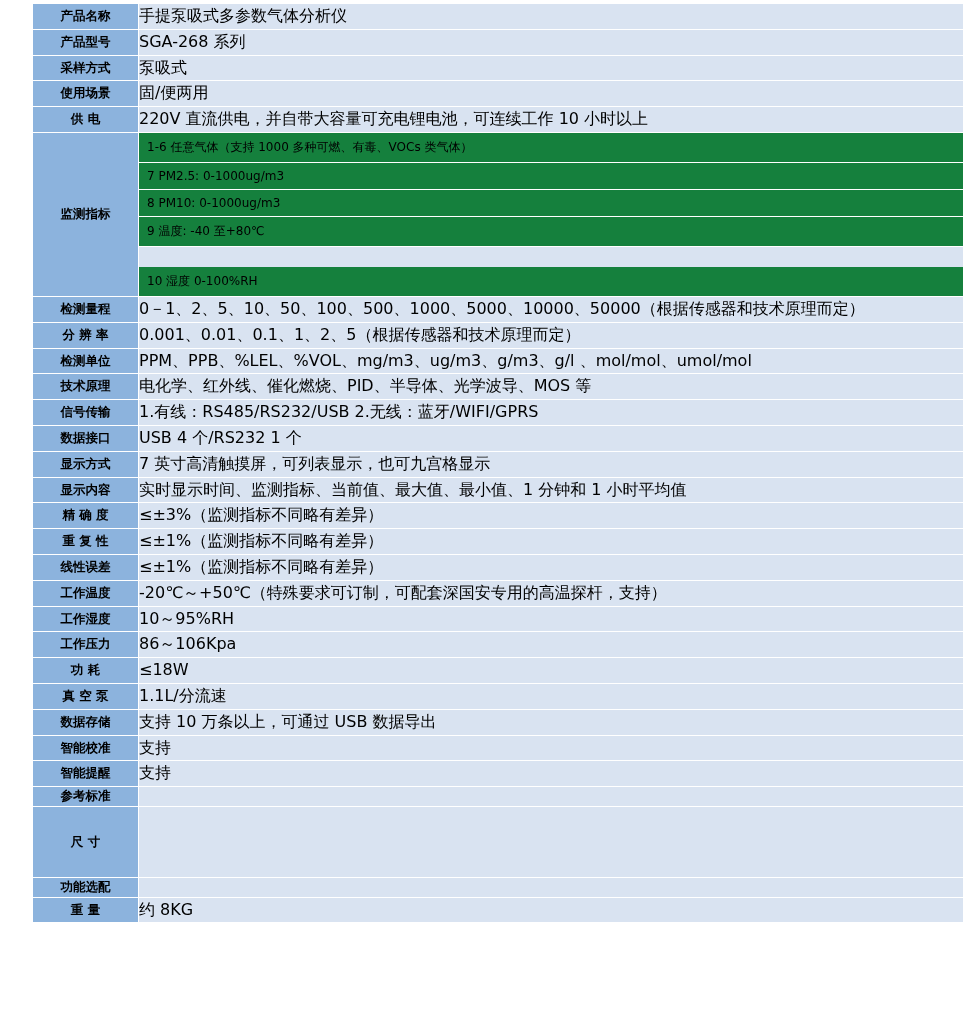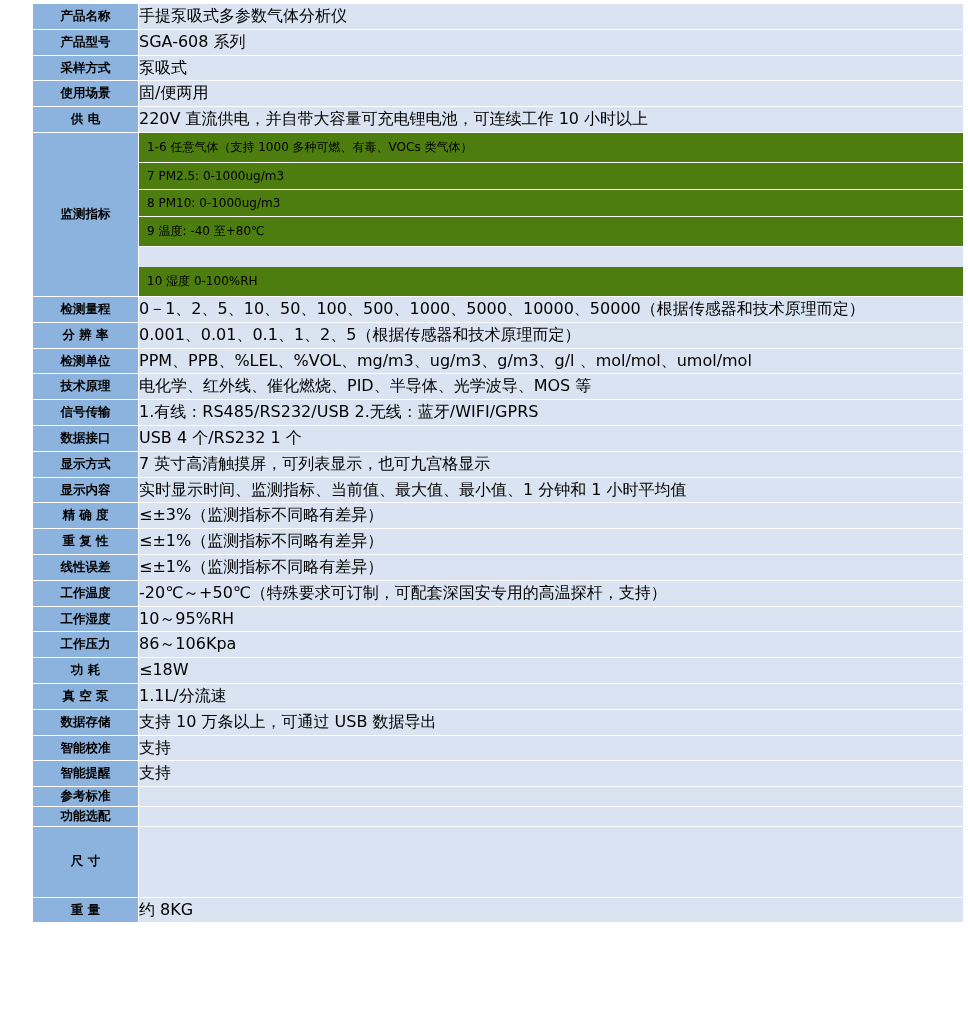--- a/index.html
+++ b/index.html
@@ -45,21 +45,21 @@
     color: #000000;
     padding: 6px 8px;
     line-height: 1.55;
   }
   td.value.tall {
     padding: 7px 8px;
   }
   .sub-cell {
     border-bottom: 1px solid #ffffff;
     padding: 6px 8px;
-    background: #4d7c0f;
+    background: #15803d;
   }
   .sub-cell:last-child {
     border-bottom: none;
     margin-top: 20px;
   }
   td.nested {
     padding: 0 !important;
     background: #d9e3f1;
   }
   .list-line {
@@ -80,21 +80,21 @@
 
 <div class="spec-wrap">
   <table class="spec">
     <tbody>
       <tr>
         <td class="label">产品名称</td>
         <td class="value">手提泵吸式多参数气体分析仪</td>
       </tr>
       <tr>
         <td class="label">产品型号</td>
-        <td class="value">SGA-608 系列</td>
+        <td class="value">SGA-268 系列</td>
       </tr>
       <tr>
         <td class="label">采样方式</td>
         <td class="value">泵吸式</td>
       </tr>
       <tr>
         <td class="label">使用场景</td>
         <td class="value">固/便两用</td>
       </tr>
       <tr>
@@ -185,47 +185,47 @@
         <td class="label">智能校准</td>
         <td class="value">支持</td>
       </tr>
       <tr>
         <td class="label">智能提醒</td>
         <td class="value">支持</td>
       </tr>
       <tr>
         <td class="label">参考标准</td>
         <td class="value"></td>
-      </tr>
-
-      <tr>
-        <td class="label">功能选配</td>
-        <td class="value tall multi-line">
-          <span class="list-line"></span>
-          <span class="list-line"></span>
-          <span class="list-line"></span>
-          <span class="list-line"></span>
-          <span class="list-line"></span>
-          <span class="list-line"></span>
-        </td>
       </tr>
 
       <tr>
         <td class="label">尺      寸</td>
         <td class="value tall multi-line">
           <span class="opt-line">
             <span class="opt-num"></span><span></span>
           </span>
           <span class="opt-line">
             <span class="opt-num"></span><span></span>
           </span>
         </td>
       </tr>
 
       <tr>
+        <td class="label">功能选配</td>
+        <td class="value tall multi-line">
+          <span class="list-line"></span>
+          <span class="list-line"></span>
+          <span class="list-line"></span>
+          <span class="list-line"></span>
+          <span class="list-line"></span>
+          <span class="list-line"></span>
+        </td>
+      </tr>
+
+      <tr>
         <td class="label">重      量</td>
         <td class="value">约 8KG</td>
       </tr>
       <tr>
         <td class="label"></td>
         <td class="value"></td>
       </tr>
     </tbody>
   </table>
 </div>

